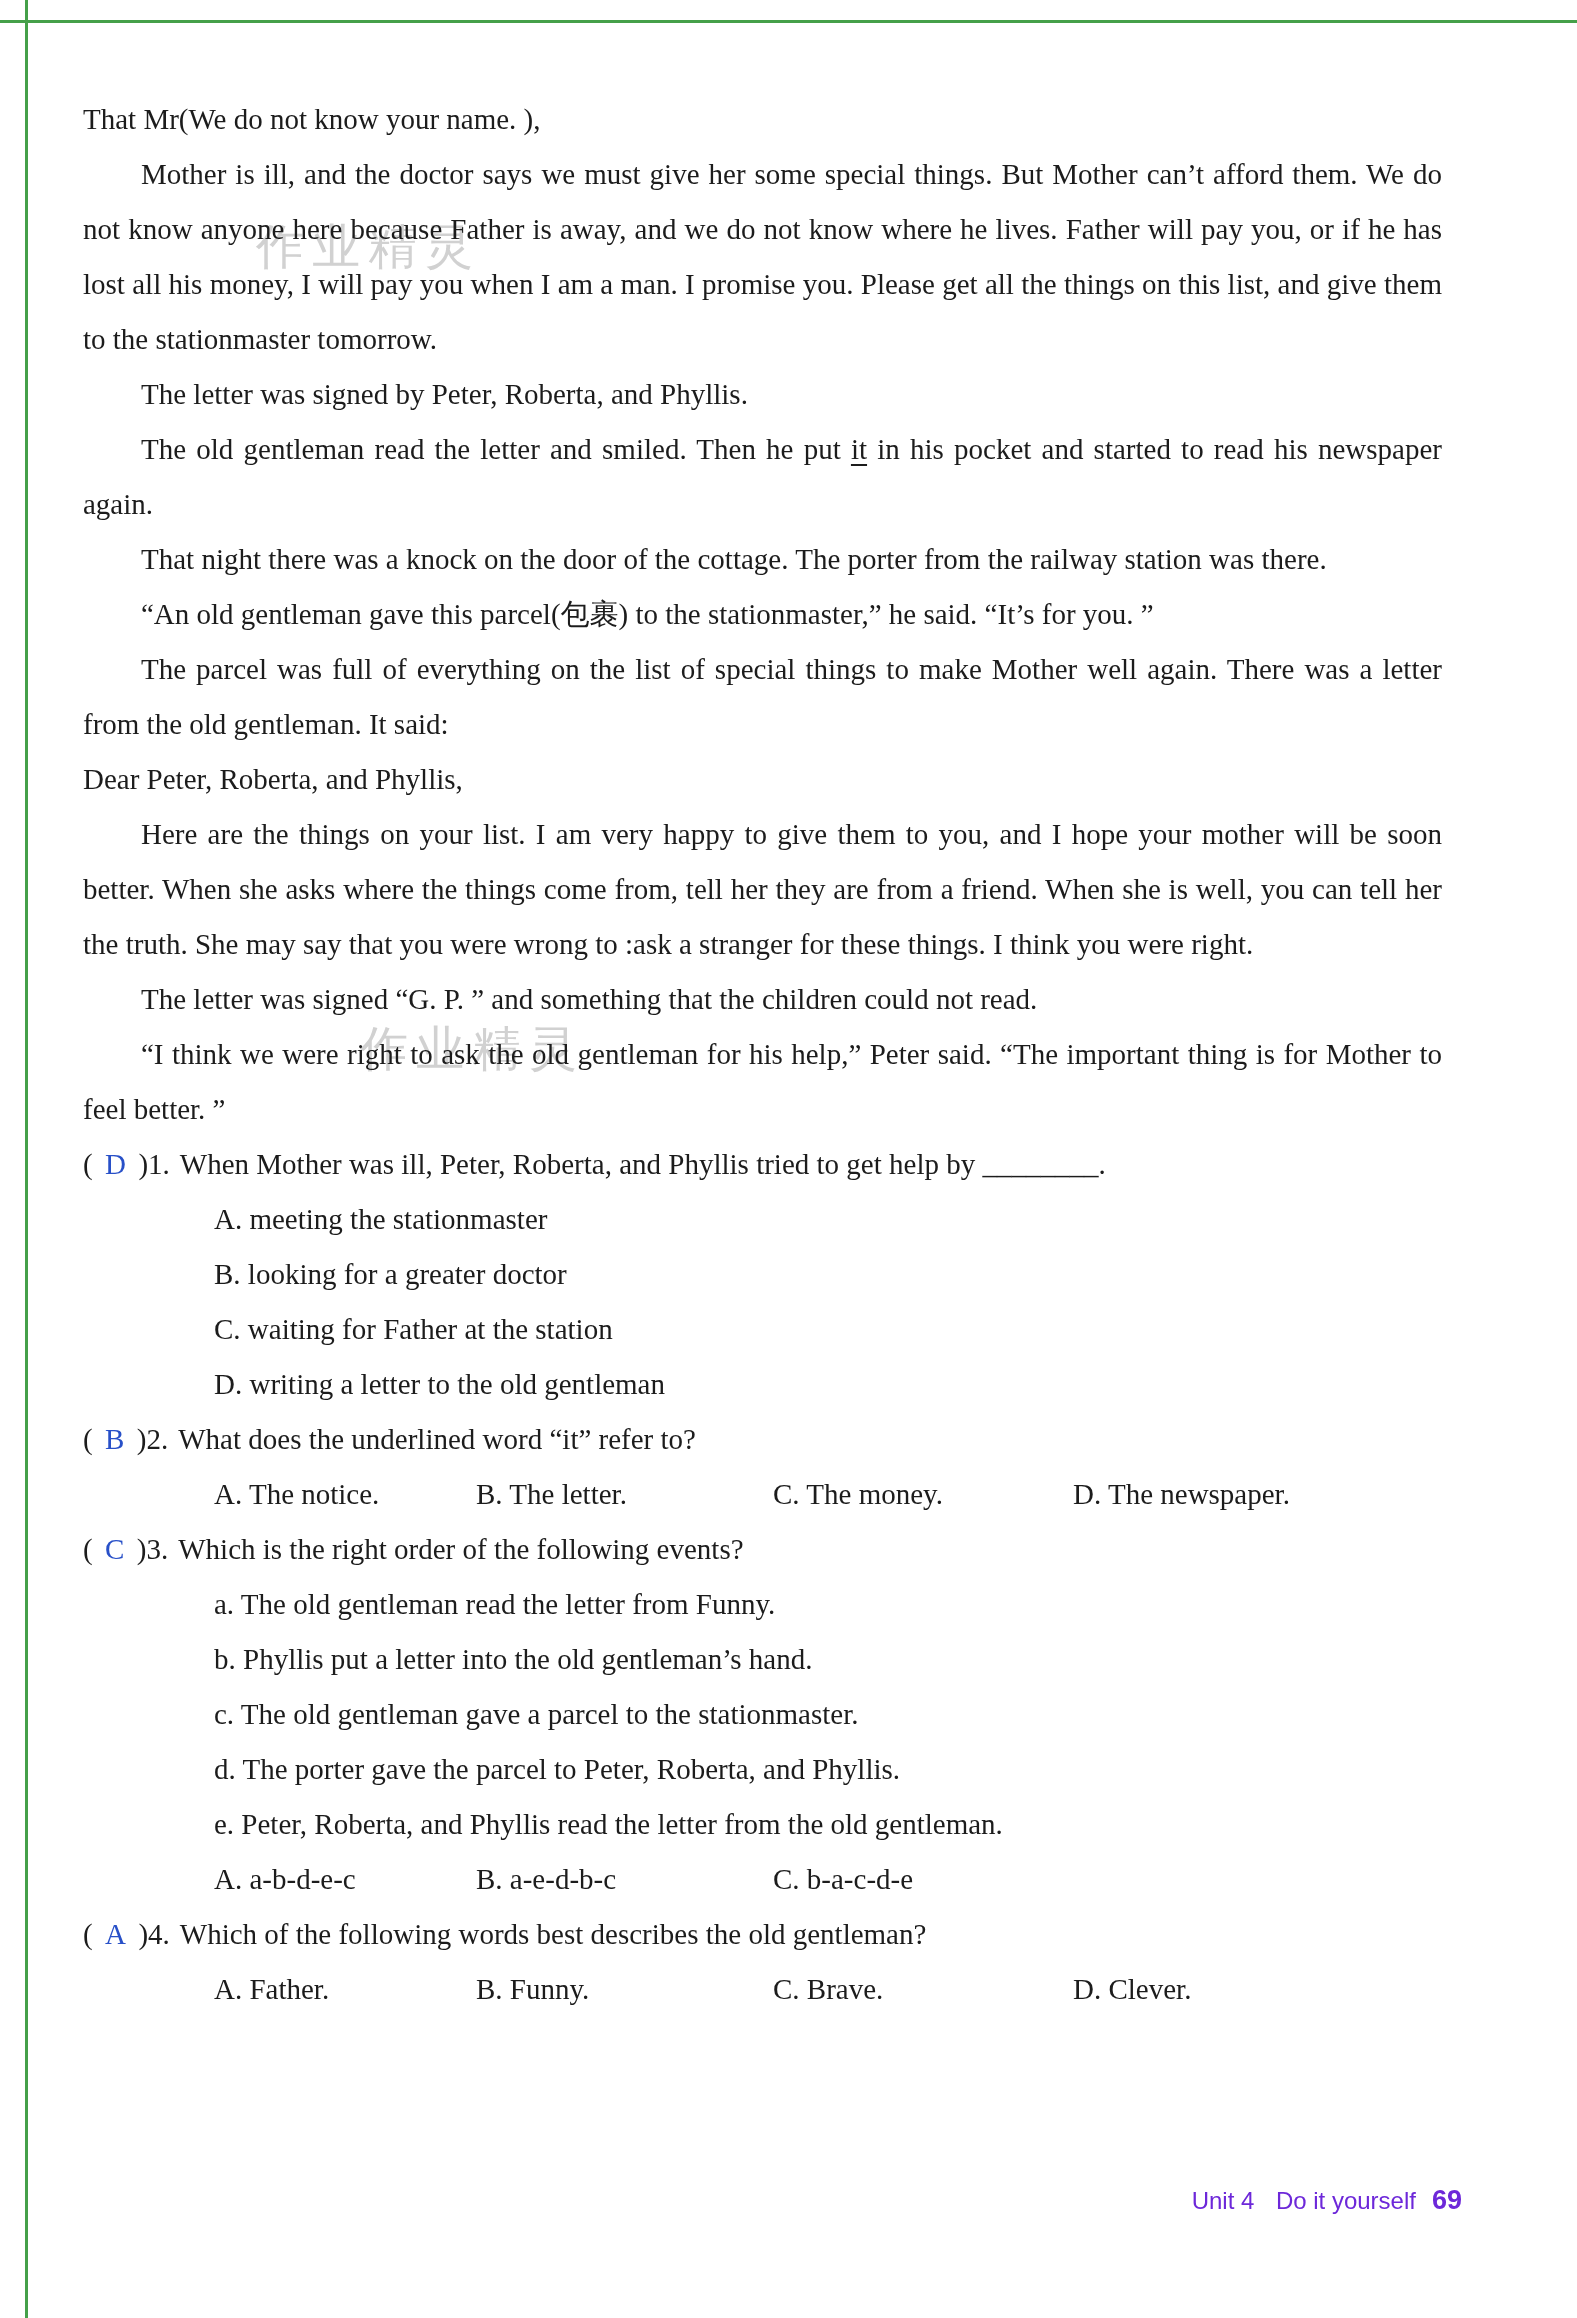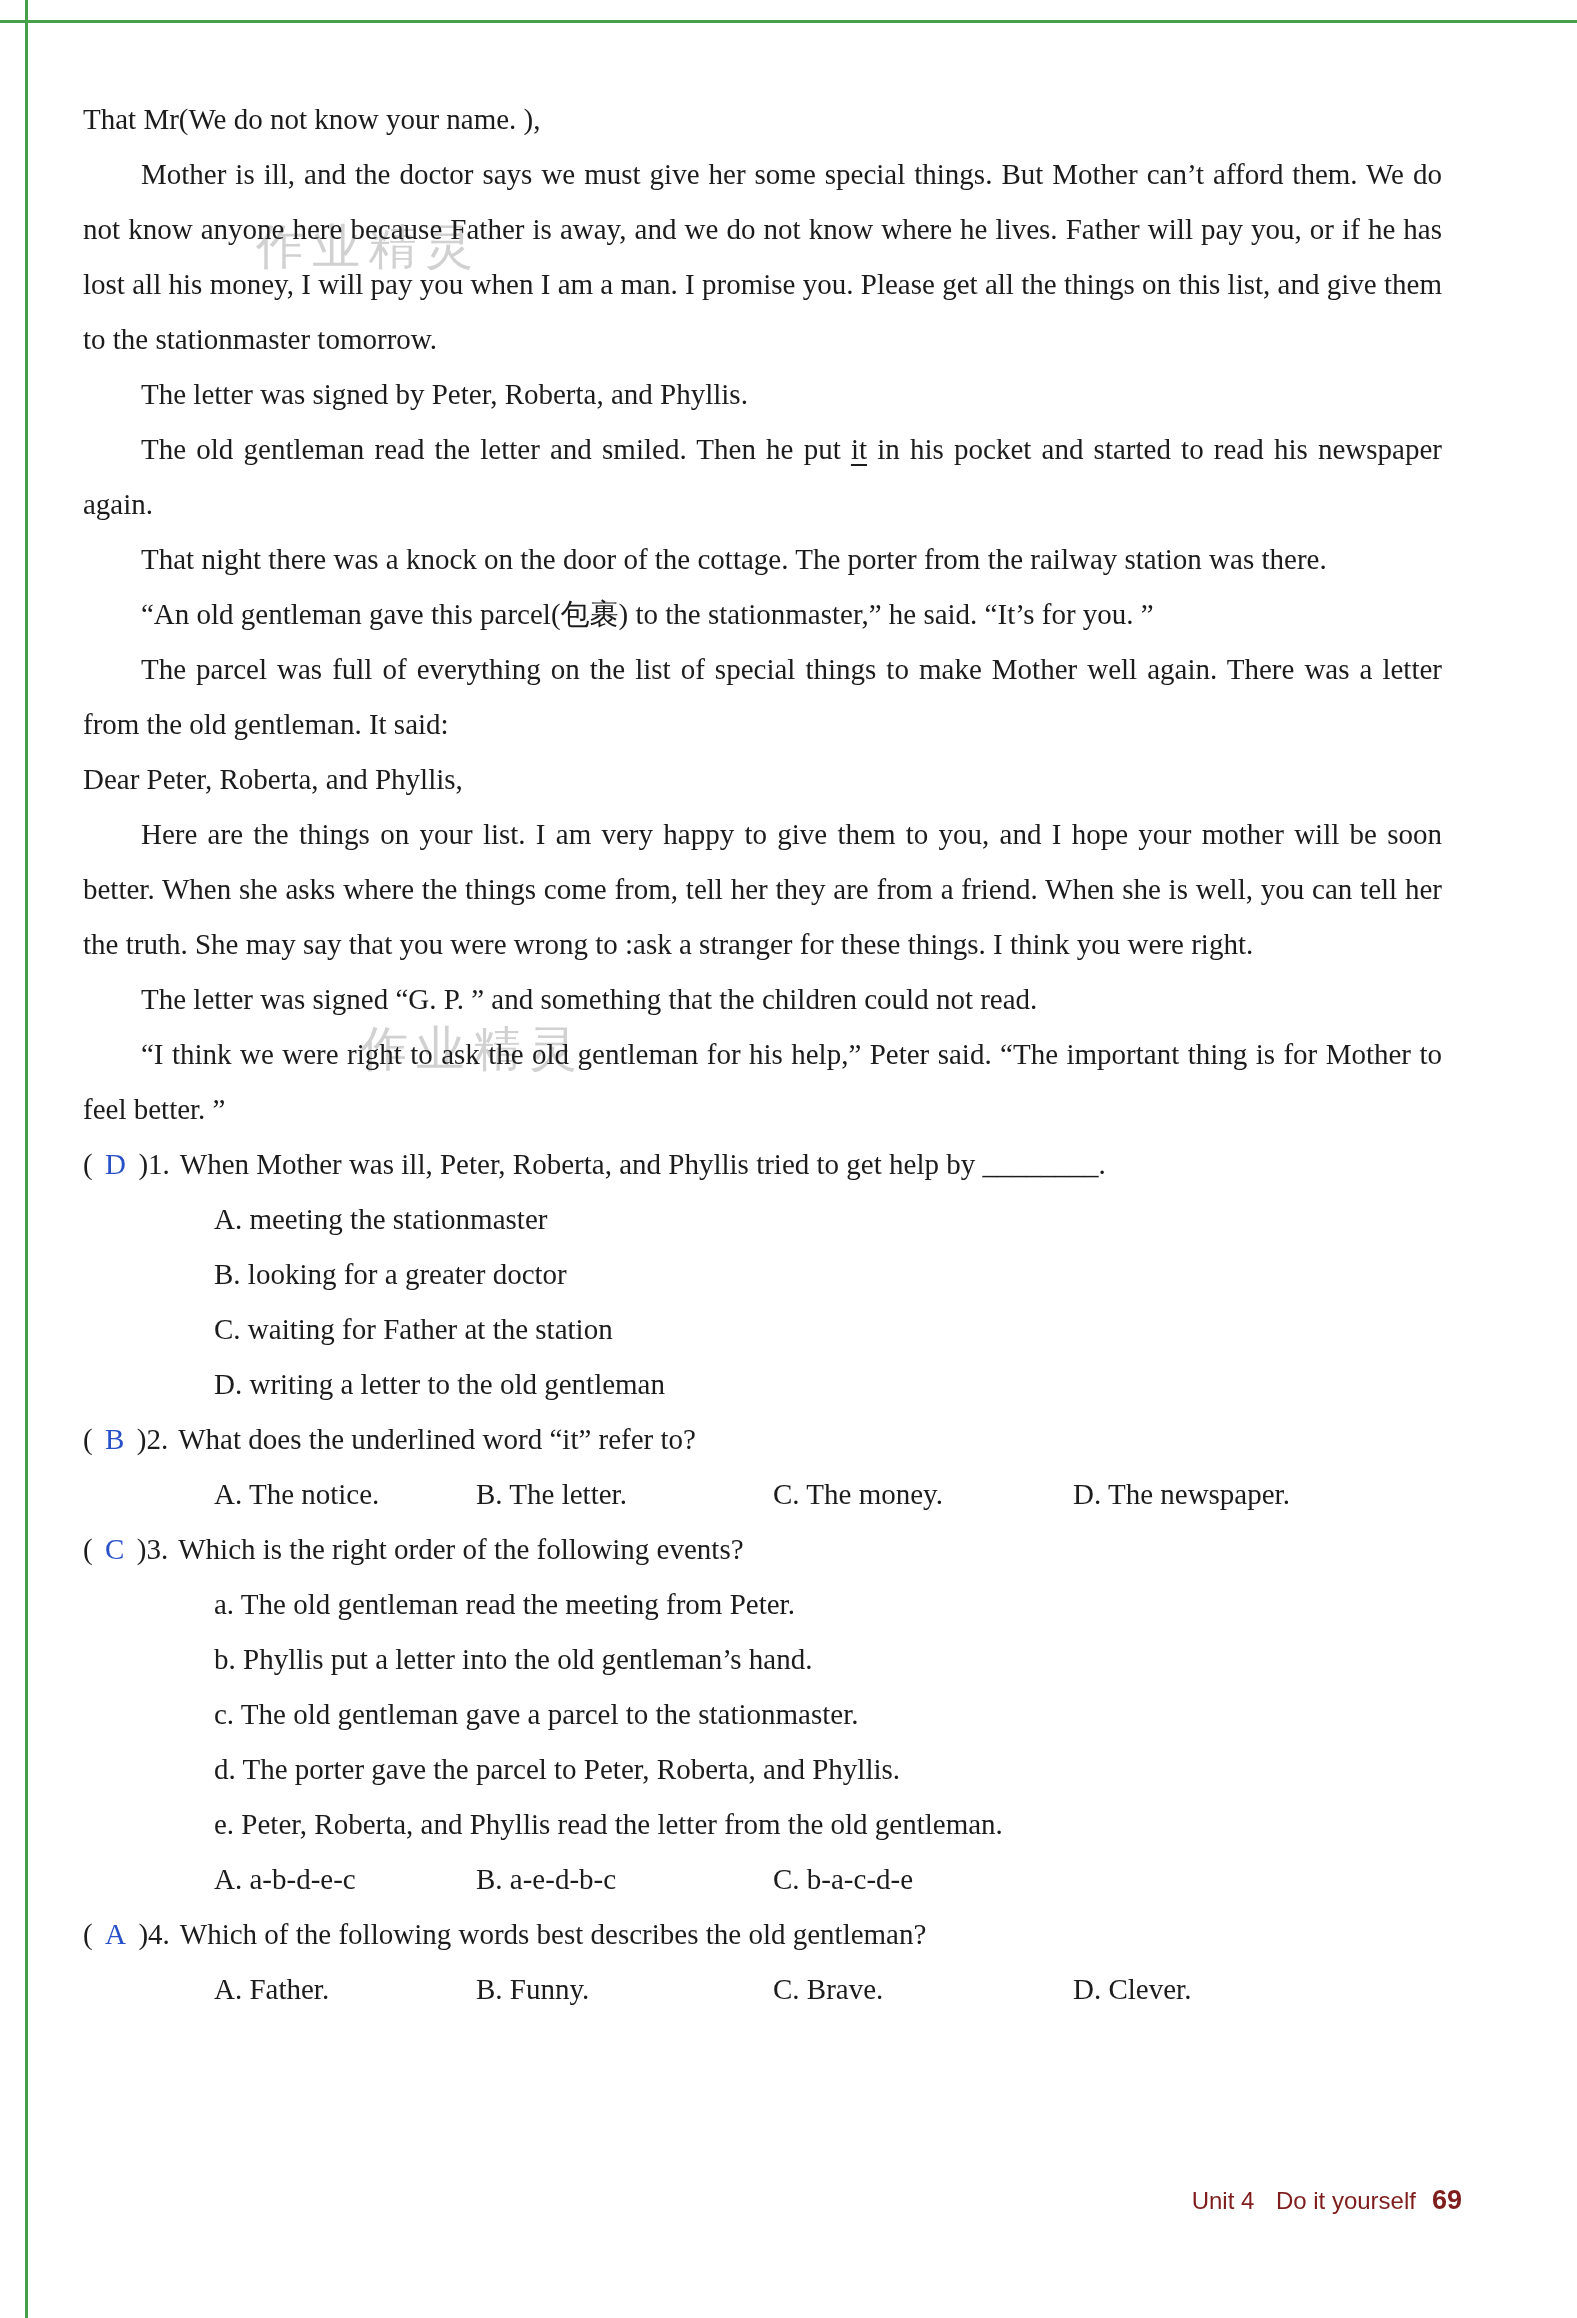--- a/index.html
+++ b/index.html
@@ -31,21 +31,21 @@
   .q-head .q-text{margin-left:8.3px;}
   .opt{padding-left:131px;text-align:left;}
   .opt-row{display:flex;padding-left:131px;text-align:left;}
   .opt-row .c0{width:262px;flex:none;}
   .opt-row .c1{width:297px;flex:none;}
   .opt-row .c2{width:300px;flex:none;}
   .opt-row .c3{flex:1;}
   .footer{
     position:absolute;z-index:1;top:2185px;right:116px;
     font-family:"Liberation Sans","DejaVu Sans",sans-serif;
-    font-size:24px;color:#7f1d1d;display:flex;align-items:baseline;
+    font-size:24px;color:#6d28d9;display:flex;align-items:baseline;
   }
   .footer .f-unit{margin-right:21.5px;}
   .footer .f-title{margin-right:16px;}
   .footer .pageno{font-weight:bold;font-size:27px;}
 </style>
 </head>
 <body>
 
 <div class="page">
   <div class="border-top"></div>
@@ -80,21 +80,21 @@
           <div class="q-head"><span class="paren">(</span><span class="ans">B</span><span class="paren">)</span><span class="q-num">2.</span><span class="q-text">What does the underlined word “it” refer to?</span></div>
           <div class="opt-row">
             <span class="c0">A. The notice.</span>
             <span class="c1">B. The letter.</span>
             <span class="c2">C. The money.</span>
             <span class="c3">D. The newspaper.</span>
           </div>
         </div>
         <div class="question">
           <div class="q-head"><span class="paren">(</span><span class="ans">C</span><span class="paren">)</span><span class="q-num">3.</span><span class="q-text">Which is the right order of the following events?</span></div>
-          <div class="opt">a. The old gentleman read the meeting from Peter.</div>
+          <div class="opt">a. The old gentleman read the letter from Funny.</div>
           <div class="opt">b. Phyllis put a letter into the old gentleman’s hand.</div>
           <div class="opt">c. The old gentleman gave a parcel to the stationmaster.</div>
           <div class="opt">d. The porter gave the parcel to Peter, Roberta, and Phyllis.</div>
           <div class="opt">e. Peter, Roberta, and Phyllis read the letter from the old gentleman.</div>
           <div class="opt-row">
             <span class="c0">A. a-b-d-e-c</span>
             <span class="c1">B. a-e-d-b-c</span>
             <span class="c2">C. b-a-c-d-e</span>
           </div>
         </div>

